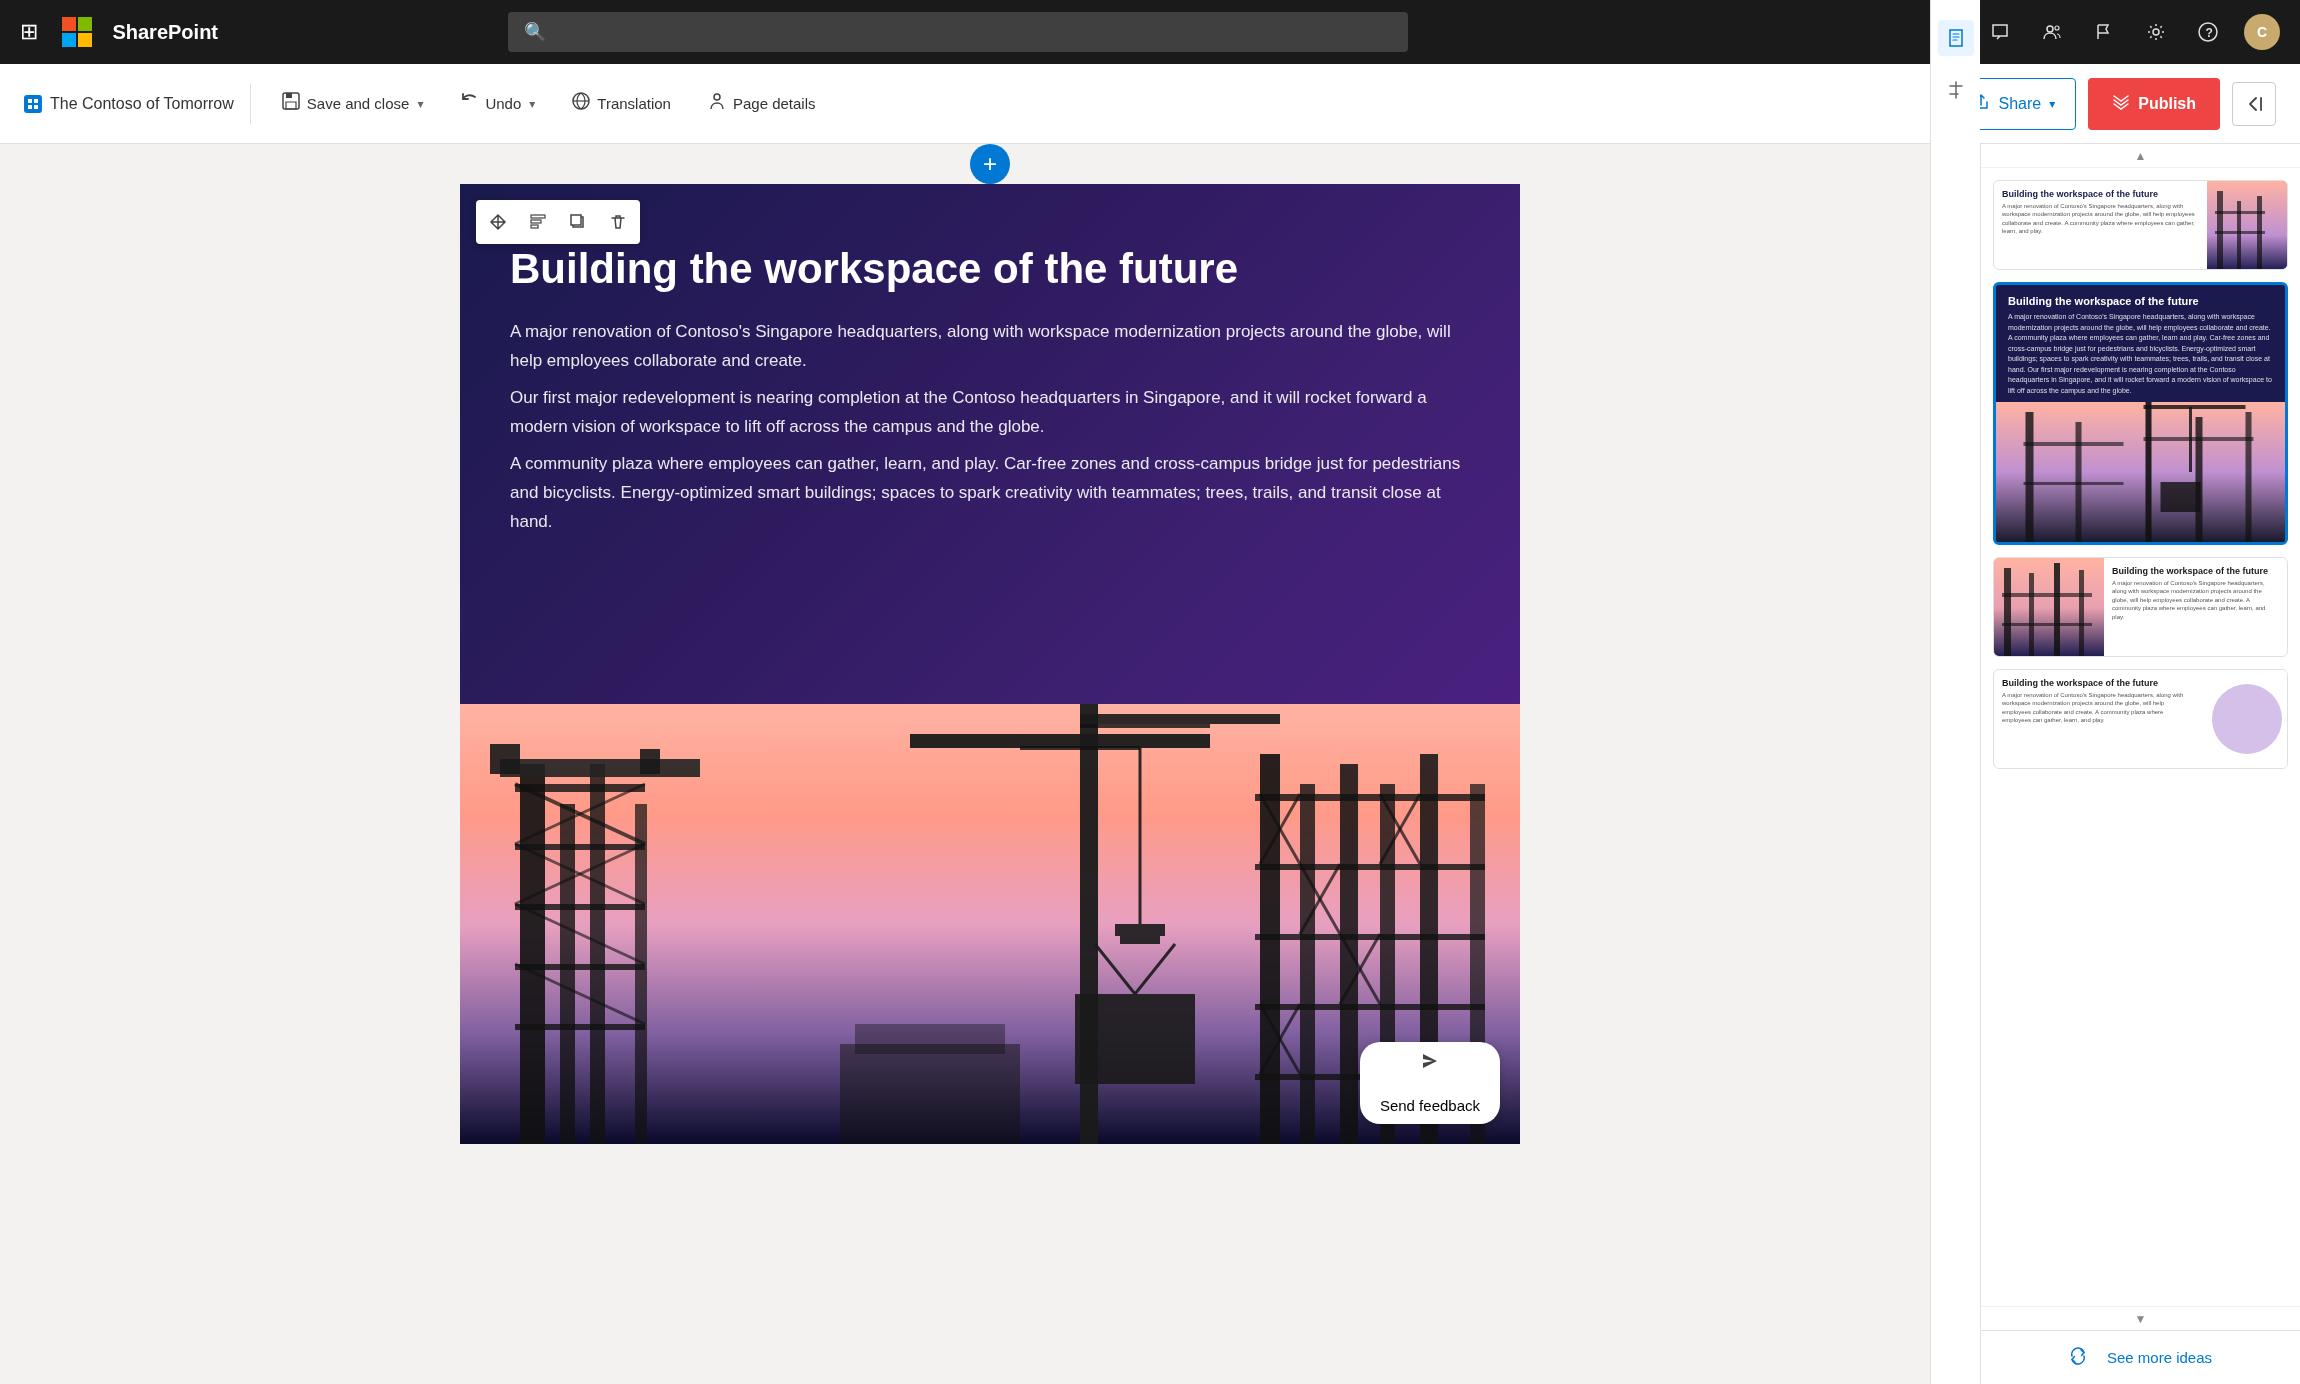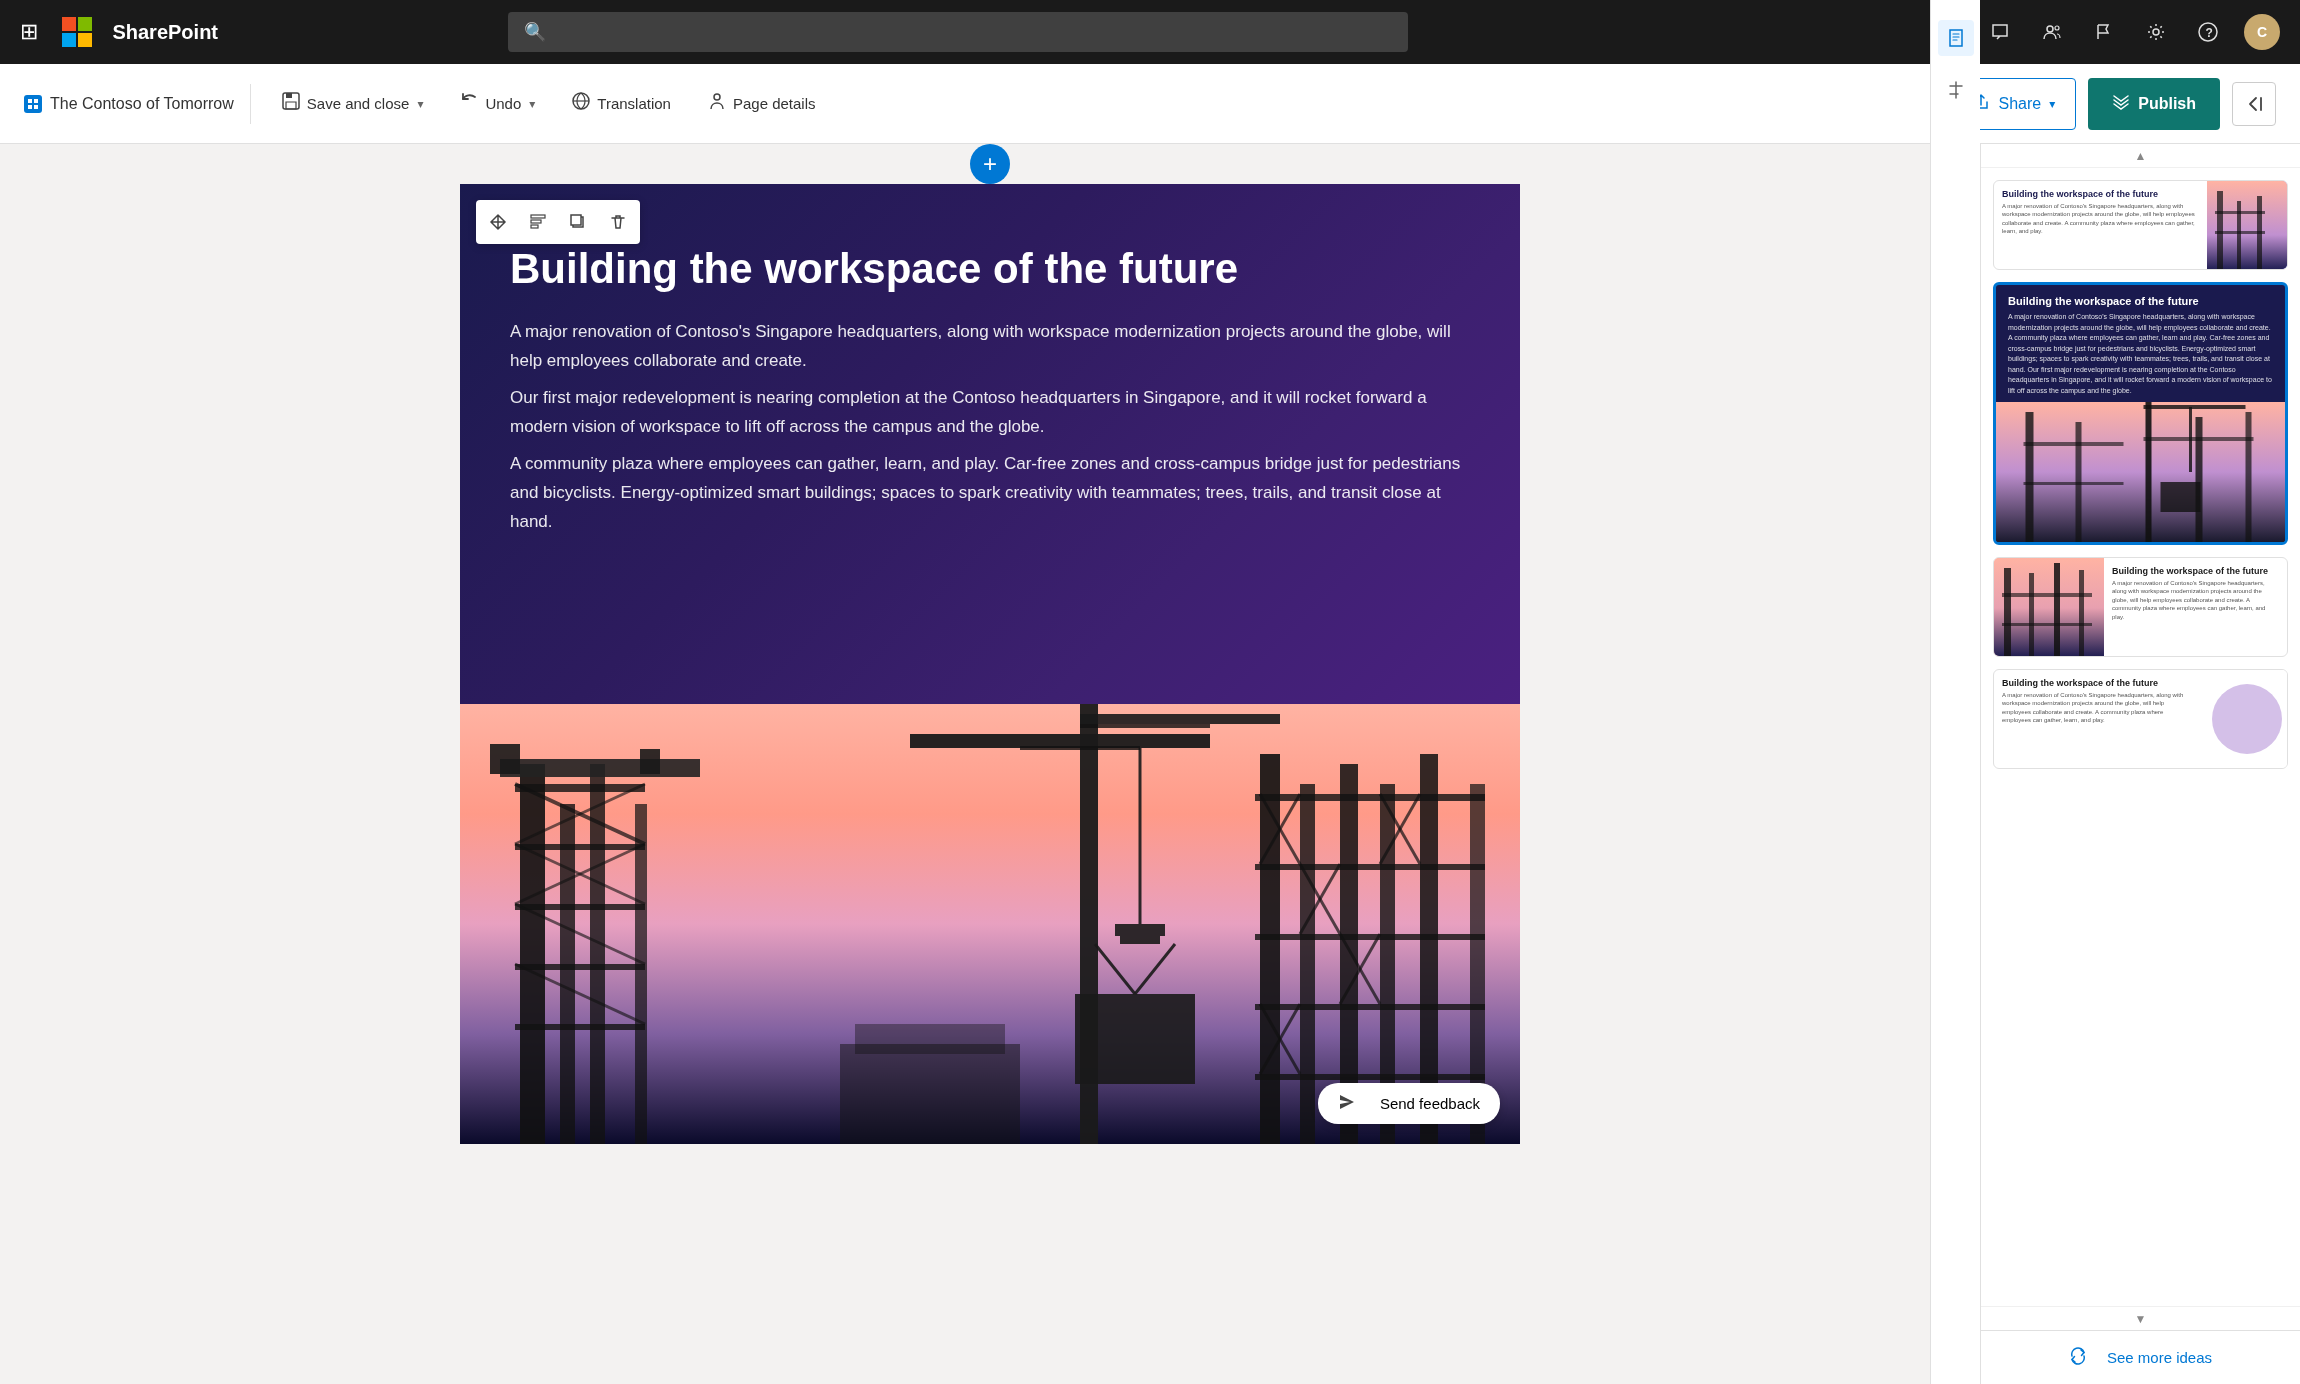--- a/index.html
+++ b/index.html
@@ -85,21 +85,21 @@
       color: #0078d4;
       border-radius: 4px;
       cursor: pointer;
       font-size: 16px;
       height: 52px;
     }
     .publish-btn {
       display: flex; align-items: center; gap: 8px;
       padding: 10px 24px;
       border: none;
-      background: #0f766e;
+      background: #ef4444;
       color: white;
       border-radius: 4px;
       cursor: pointer;
       font-size: 16px;
       font-weight: 600;
       height: 52px;
     }
     .collapse-btn {
       width: 44px; height: 44px;
       border: 1px solid #ccc;
@@ -238,20 +238,21 @@
       background: white;
       border: none;
       border-radius: 20px;
       padding: 10px 20px;
       display: flex;
       align-items: center;
       gap: 24px;
       font-size: 15px;
       cursor: pointer;
       box-shadow: 0 2px 8px rgba(0,0,0,0.2);
+      flex-direction: column;
     }
 
     
     .design-panel {
       width: 320px;
       background: white;
       border-left: 1px solid #e0e0e0;
       display: flex;
       flex-direction: column;
       overflow: hidden;

